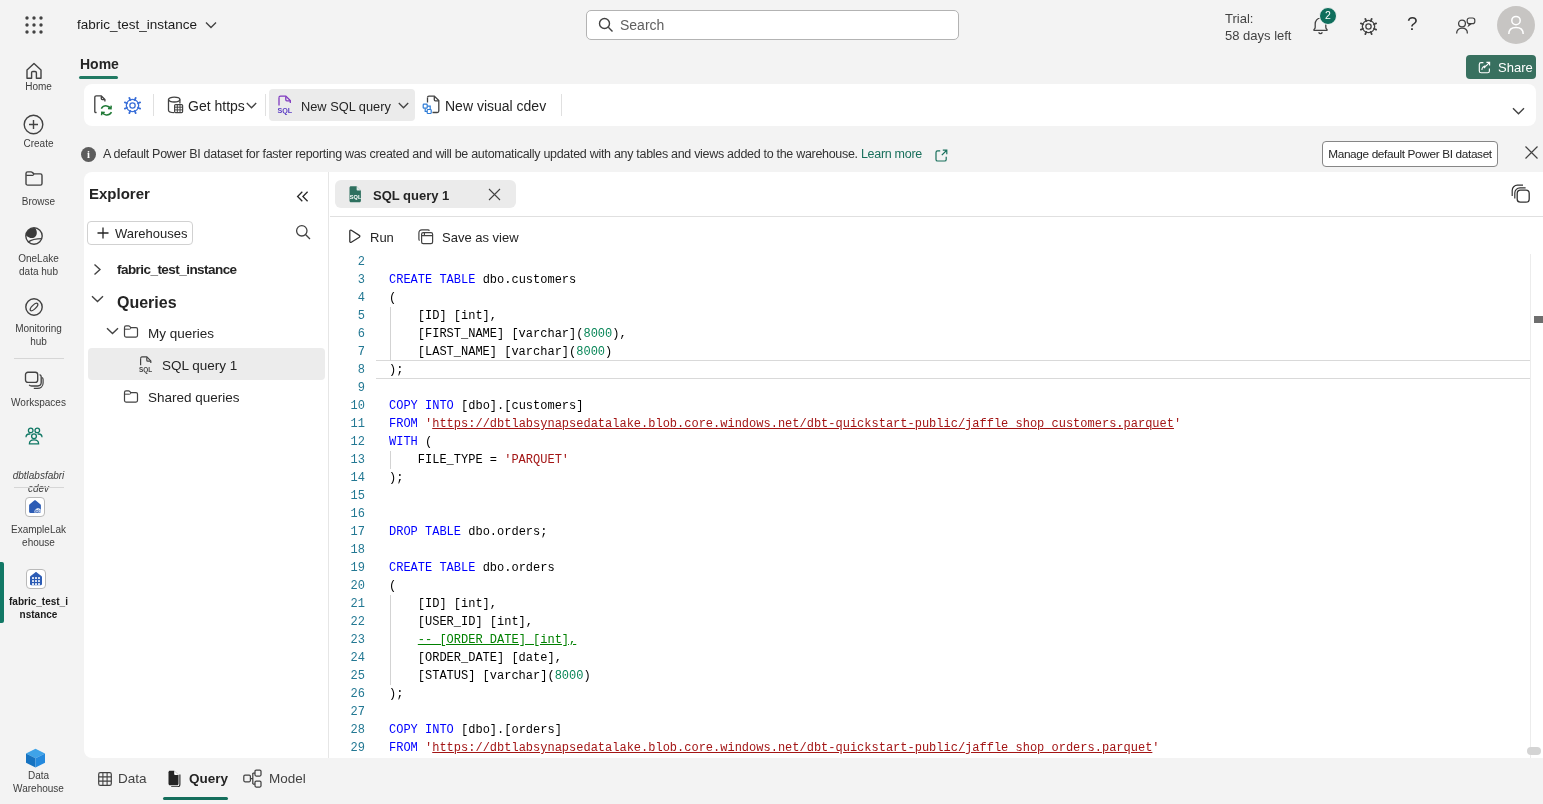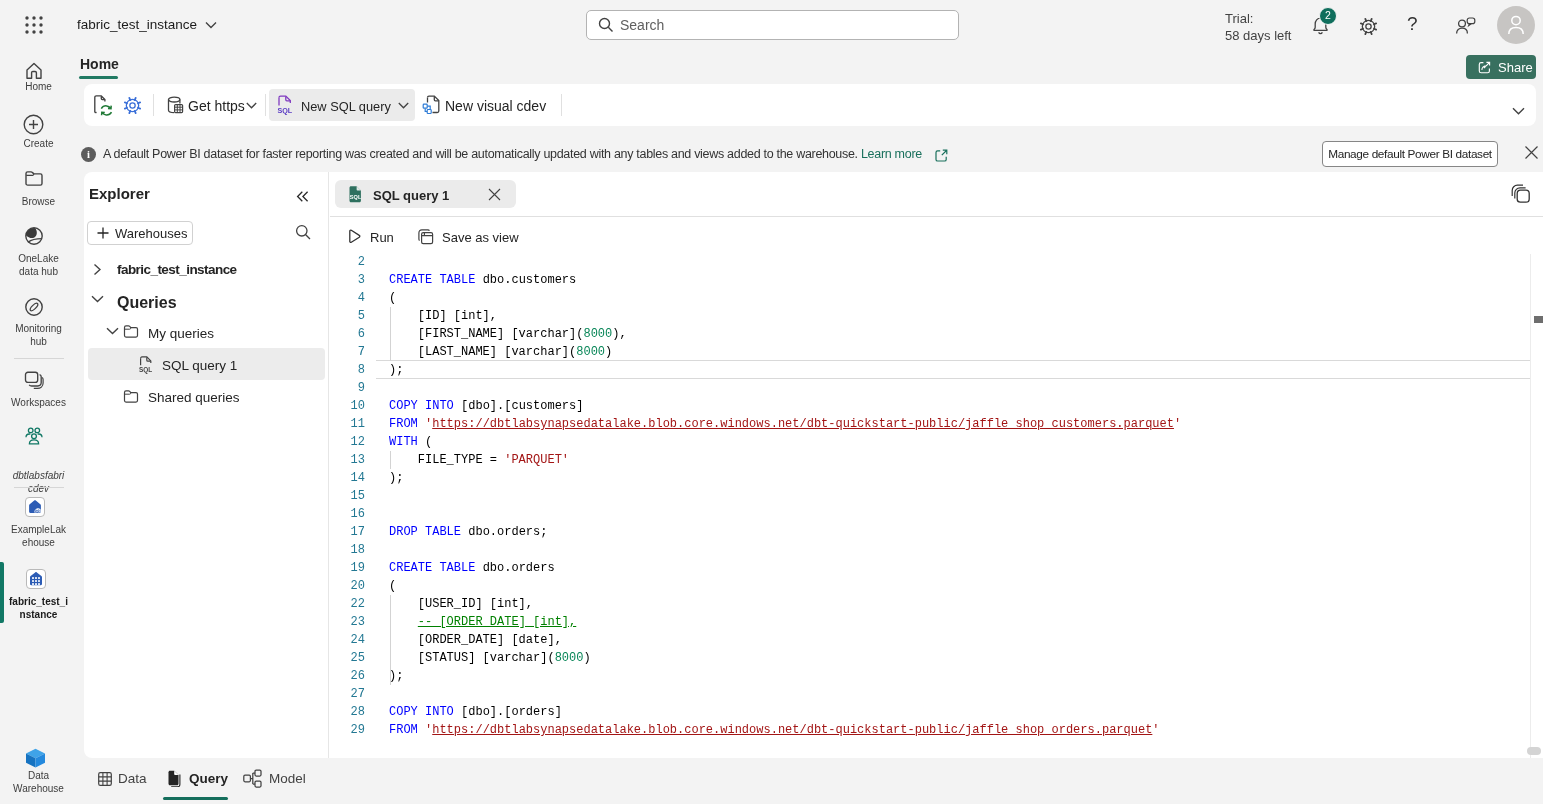--- a/index.html
+++ b/index.html
@@ -349,20 +349,21 @@
     <div class="cl"><span class="ln">11</span><span class="ct"><span class="k">FROM</span> <span class="s">'<span class="u">https://dbtlabsynapsedatalake.blob.core.windows.net/dbt-quickstart-public/jaffle_shop_customers.parquet</span>'</span></span></div>
     <div class="cl"><span class="ln">12</span><span class="ct"><span class="k">WITH</span> (</span></div>
     <div class="cl"><span class="ln">13</span><span class="ct">    FILE_TYPE = <span class="s">'PARQUET'</span></span></div>
     <div class="cl"><span class="ln">14</span><span class="ct">);</span></div>
     <div class="cl"><span class="ln">15</span><span class="ct"> </span></div>
     <div class="cl"><span class="ln">16</span><span class="ct"> </span></div>
     <div class="cl"><span class="ln">17</span><span class="ct"><span class="k">DROP</span> <span class="k">TABLE</span> dbo.orders;</span></div>
     <div class="cl"><span class="ln">18</span><span class="ct"> </span></div>
     <div class="cl"><span class="ln">19</span><span class="ct"><span class="k">CREATE</span> <span class="k">TABLE</span> dbo.orders</span></div>
     <div class="cl"><span class="ln">20</span><span class="ct">(</span></div>
+    <div class="cl"><span class="ln">21</span><span class="ct">    [ID] [int],</span></div>
     <div class="cl"><span class="ln">22</span><span class="ct">    [USER_ID] [int],</span></div>
     <div class="cl"><span class="ln">23</span><span class="ct">    <span class="c">-- [ORDER_DATE] [int],</span></span></div>
     <div class="cl"><span class="ln">24</span><span class="ct">    [ORDER_DATE] [date],</span></div>
     <div class="cl"><span class="ln">25</span><span class="ct">    [STATUS] [varchar](<span class="n">8000</span>)</span></div>
     <div class="cl"><span class="ln">26</span><span class="ct">);</span></div>
     <div class="cl"><span class="ln">27</span><span class="ct"> </span></div>
     <div class="cl"><span class="ln">28</span><span class="ct"><span class="k">COPY</span> <span class="k">INTO</span> [dbo].[orders]</span></div>
     <div class="cl"><span class="ln">29</span><span class="ct"><span class="k">FROM</span> <span class="s">'<span class="u">https://dbtlabsynapsedatalake.blob.core.windows.net/dbt-quickstart-public/jaffle_shop_orders.parquet</span>'</span></span></div>
   </div>
 </div>

